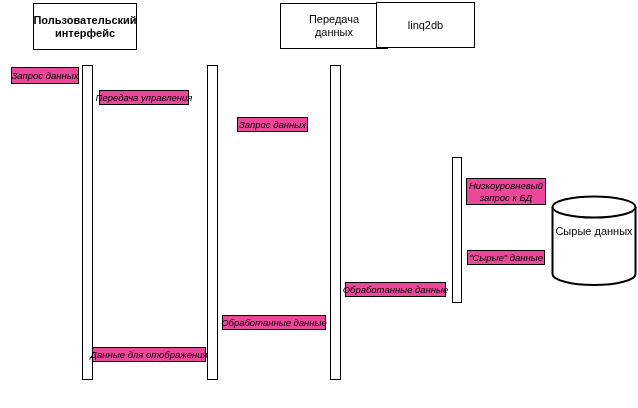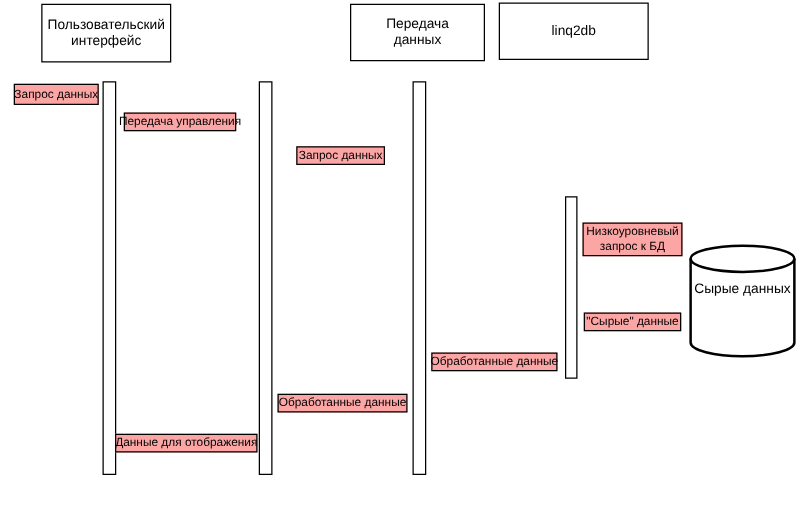--- a/index.html
+++ b/index.html
@@ -27,30 +27,31 @@
     line-height: 13px;
     white-space: pre-line;
   }
 
   .activation-bar {
     background: #ffffff;
     border: 1px solid #000000;
   }
 
   .msg-label {
-    background: #fca5a5;
+    background: #ec4899;
     border: 1px solid #000000;
     display: flex;
     align-items: center;
     justify-content: center;
     text-align: center;
     font-size: 9.5px;
     line-height: 12px;
     white-space: nowrap;
     overflow: visible;
+    font-style: italic;
   }
 
   .msg-label.multiline {
     white-space: pre-line;
     line-height: 12px;
   }
 
   .msg-label.no-border {
     border: none;
   }
@@ -61,28 +62,28 @@
     justify-content: center;
     text-align: center;
     font-size: 11px;
   }
 </style>
 </head>
 <body>
 
 <div class="canvas">
 
-  <div class="abs actor-box" style="left:33px; top:3px; width:104px; height:47px;">Пользовательский
+  <div class="abs actor-box" style="left:33px; top:3px; width:104px; height:47px;font-weight:bold;">Пользовательский
 интерфейс</div>
 
 
   <div class="abs actor-box" style="left:280px; top:3px; width:108px; height:46px;">Передача
 данных</div>
 
-  <div class="abs actor-box" style="left:399px; top:2px; width:120px; height:46px;">linq2db</div>
+  <div class="abs actor-box" style="left:376px; top:2px; width:99px; height:46px;">linq2db</div>
 
   <div class="abs activation-bar" style="left:82px; top:65px; width:11px; height:315px;"></div>
 
   <div class="abs activation-bar" style="left:207px; top:65px; width:11px; height:315px;"></div>
 
   <div class="abs activation-bar" style="left:330px; top:65px; width:11px; height:315px;"></div>
 
   <div class="abs activation-bar" style="left:452px; top:157px; width:10px; height:146px;"></div>
 
   <div class="abs msg-label" style="left:11px; top:67px; width:68px; height:17px;">Запрос данных</div>

